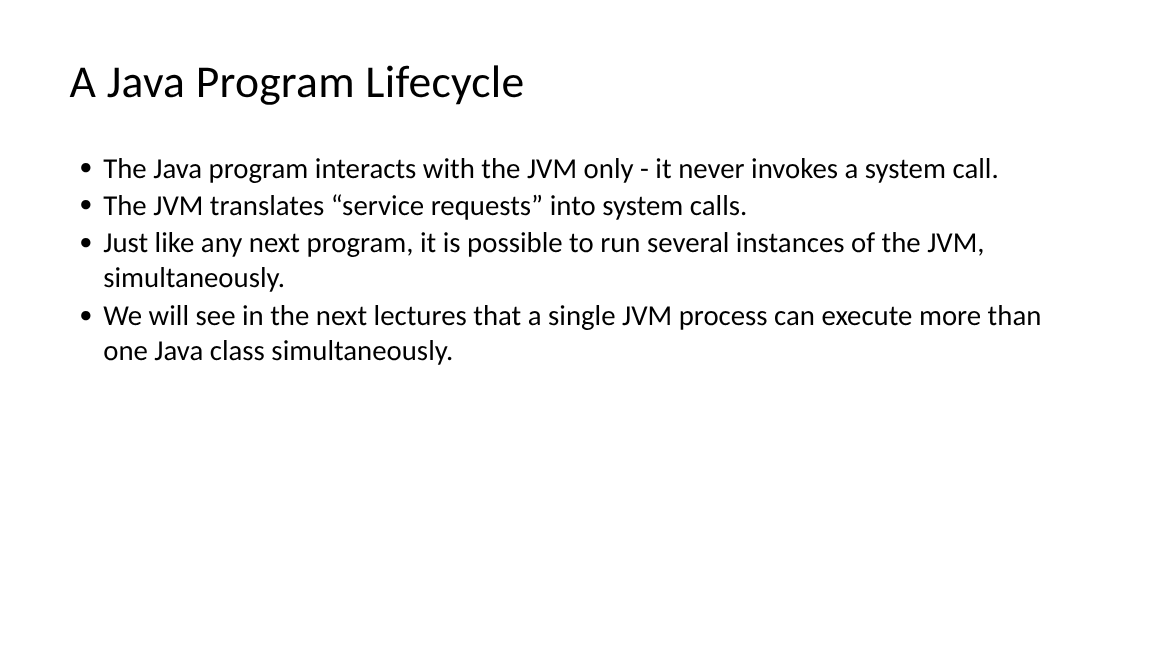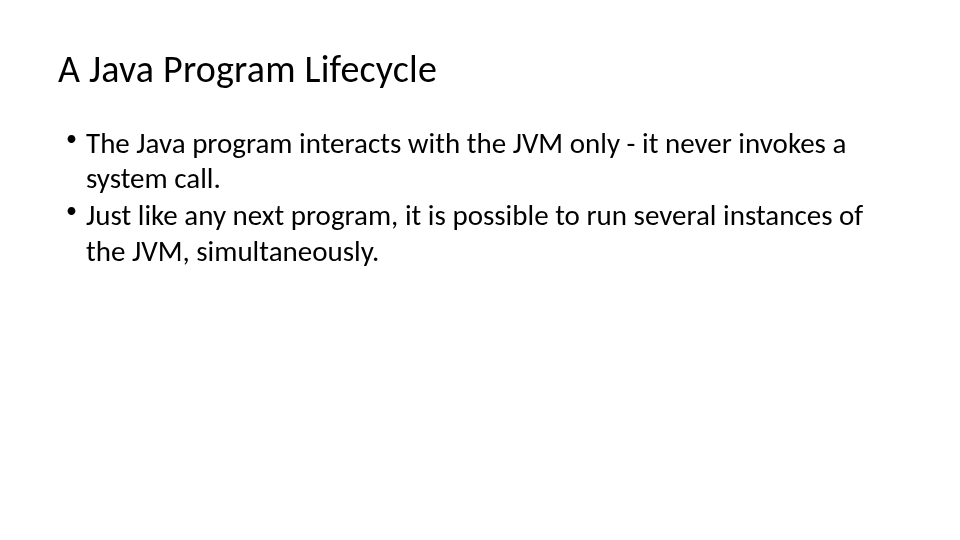--- a/index.html
+++ b/index.html
@@ -19,21 +19,21 @@
     padding: 48px 58px 0 58px;
   }
   .title {
     font-size: 38px;
     font-weight: 400;
     letter-spacing: 0.2px;
     margin: 0 0 34px 0;
     line-height: 1.15;
   }
   .bullets {
-    font-size: 29px;
+    font-size: 24px;
     line-height: 1.22;
   }
   .bullet {
     position: relative;
     padding-left: 28px;
     margin: 0 0 2px 0;
   }
   .bullet::before {
     content: "•";
     position: absolute;
@@ -43,15 +43,17 @@
     line-height: 1.22;
   }
 </style>
 </head>
 <body>
 
 <div class="slide">
   <h1 class="title">A Java Program Lifecycle</h1>
   <div class="bullets">
     <div class="bullet">The Java program interacts with the JVM only - it never invokes a system call.</div>
+    <div class="bullet">The JVM translates “service requests” into system calls.</div>
     <div class="bullet">Just like any next program, it is possible to run several instances of the JVM, simultaneously.</div>
+    <div class="bullet">We will see in the next lectures that a single JVM process can execute more than one Java class simultaneously.</div>
   </div>
 </div>
 
 </body></html>

